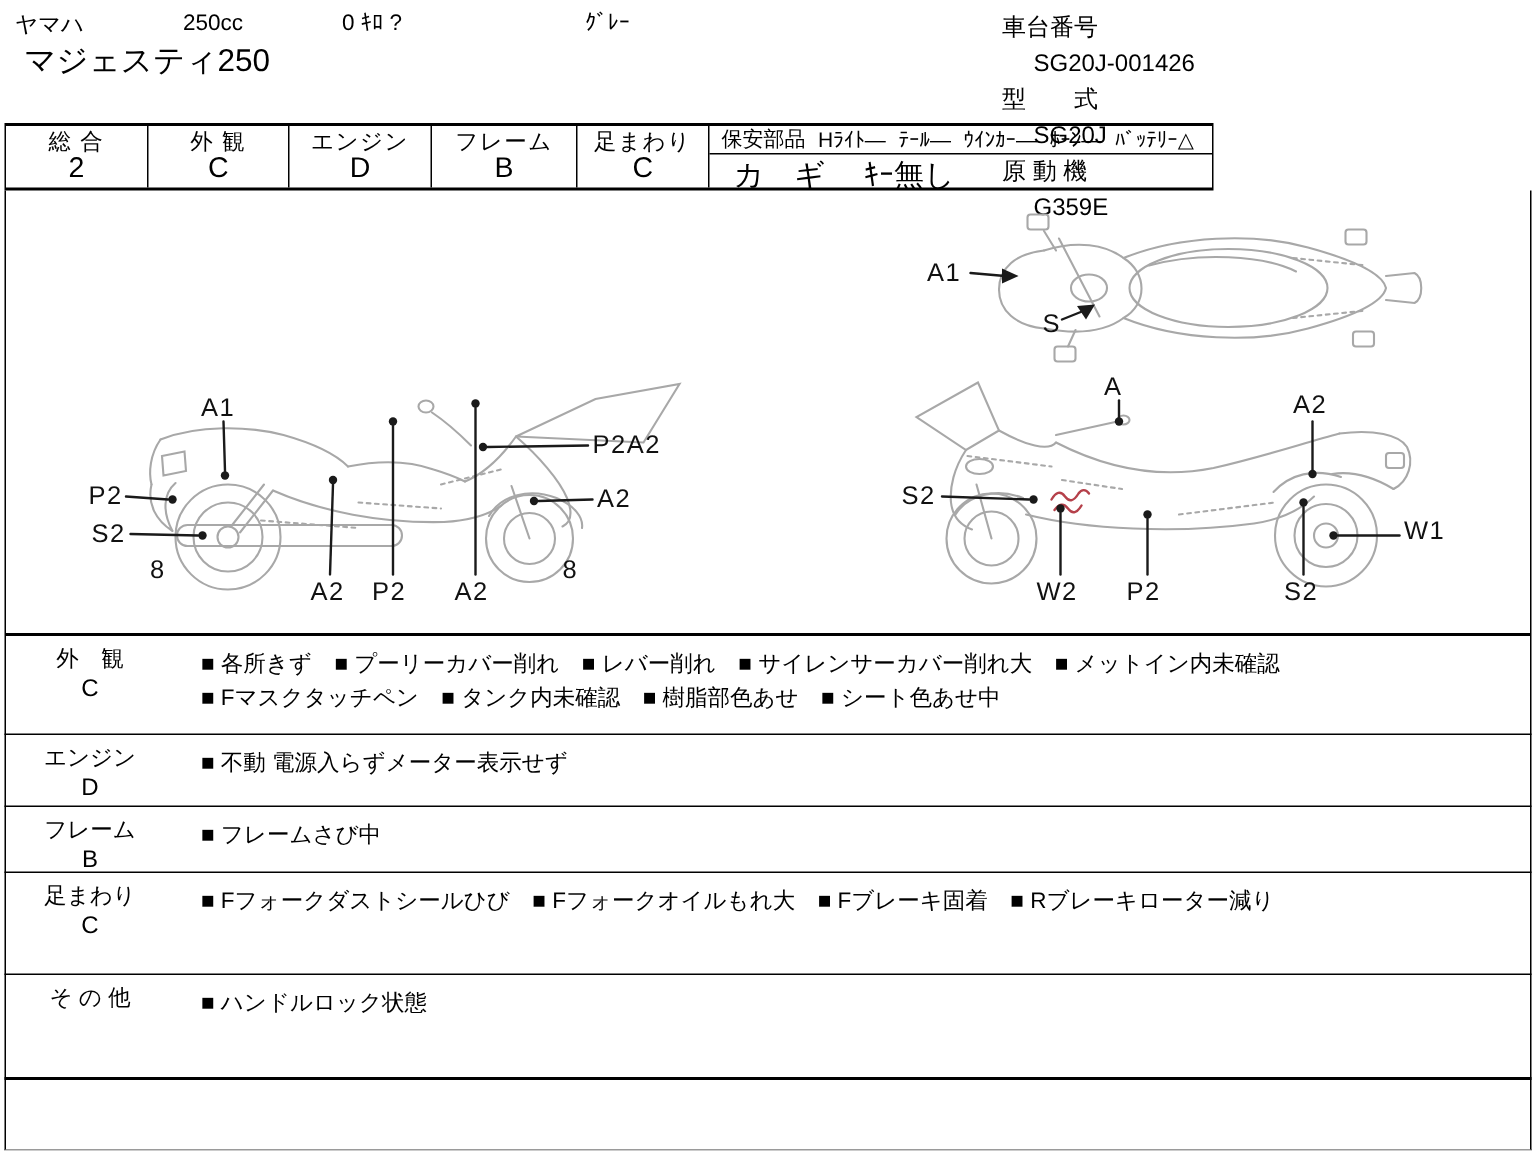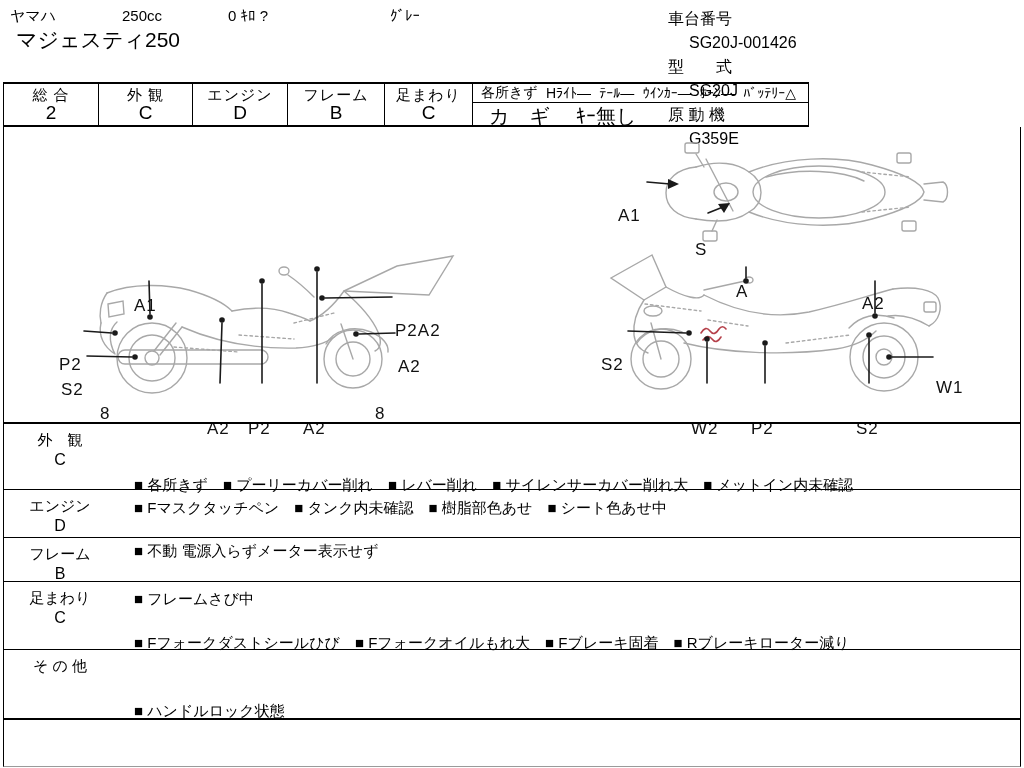--- a/index.html
+++ b/index.html
@@ -28,30 +28,30 @@
     justify-content:space-between; padding:0 12px 0 8px; font-size:14px; white-space:nowrap; }
   .safety-item { display:flex; gap:0; }
   .safety-bottom { flex:1; display:flex; align-items:center; gap:26px;
     padding-left:16px; font-size:20px; white-space:nowrap; }
 
   
   .diagram { position:absolute; top:127px; left:3px; width:1018px; height:295px;
     border-left:1.5px solid #000; border-right:1.5px solid #000; }
   .diagram svg { position:absolute; left:0; top:0; }
   .dlabel { position:absolute; font-size:17px; letter-spacing:1px; line-height:18px;
-    white-space:nowrap; color:#111;margin-top:34px; }
+    white-space:nowrap; color:#111; }
 
   
   .sections { position:absolute; top:422px; left:3px; width:1018px; border-top:2px solid #000; }
   .srow { display:flex; border-bottom:1px solid #000;
     border-left:1.5px solid #000; border-right:1.5px solid #000; }
   .srow.thick { border-bottom:2px solid #000; }
   .slabel { width:112px; padding-top:7px; text-align:center; font-size:15px; line-height:18px; }
   .sgrade { margin-top:2px; font-size:16px; }
-  .scontent { flex:1; padding:7px 6px 0 18px; font-size:15px; line-height:23px;margin-top:42px; }
+  .scontent { flex:1; padding:7px 6px 0 18px; font-size:15px; line-height:23px; }
   .empty-row { height:47px; border-left:1.5px solid #000; border-right:1.5px solid #000;
     border-bottom:1px solid #9a9a9a; }
 </style>
 </head>
 <body>
 
 <div class="abs" style="inset:0;">
 
   <div>
     <span class="abs hdr-txt" style="left:10px;top:7px;">ヤマハ</span>
@@ -92,21 +92,21 @@
     <div class="gcell" style="width:97px;">
       <span class="glabel">フレーム</span>
       <span class="gvalue">B</span>
     </div>
     <div class="gcell" style="width:88px;">
       <span class="glabel">足まわり</span>
       <span class="gvalue">C</span>
     </div>
     <div class="safety-cell">
       <div class="safety-top">
-        <span>各所きず</span>
+        <span>保安部品</span>
         <span class="safety-item">
           <span>Hﾗｲﾄ</span>
           <span>—</span>
         </span>
         <span class="safety-item">
           <span>ﾃｰﾙ</span>
           <span>—</span>
         </span>
         <span class="safety-item">
           <span>ｳｲﾝｶｰ</span>

